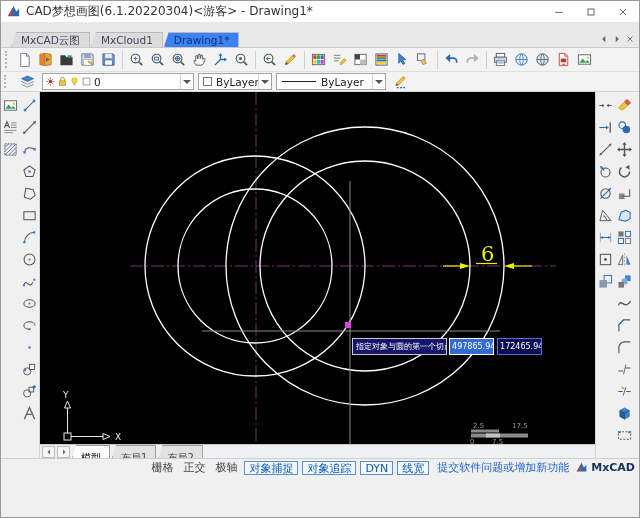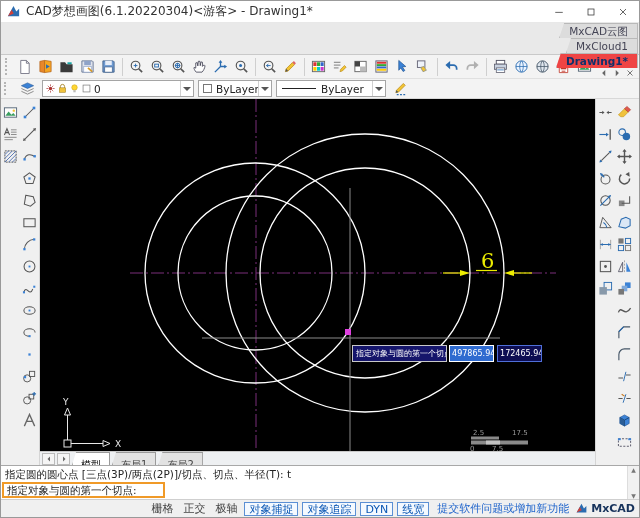--- a/index.html
+++ b/index.html
@@ -11,25 +11,25 @@
   .titlebar{height:22px;background:#ffffff;display:flex;align-items:center;padding-left:5px;border-bottom:1px solid #e8e8e8;}
   .titlebar .app-icon{width:15px;height:15px;margin-right:5px;flex:0 0 auto;}
   .titlebar .title{font-size:12px;color:#333;white-space:nowrap;}
   .win-controls{margin-left:auto;display:flex;height:100%;}
   .win-btn{width:32px;height:100%;display:flex;align-items:center;justify-content:center;}
   
   .menubar{height:18px;background:#f7f7f7;display:flex;align-items:center;border-bottom:1px solid #e2e2e2;}
   .grip{width:4px;height:70%;border-left:2px dotted #b5b5b5;margin:0 5px 0 3px;}
   .menu-item{padding:0 8px;height:100%;display:flex;align-items:center;color:#333;cursor:default;}
   
-  .tabbar{height:32px;background:#e9e9e9;display:flex;align-items:flex-end;padding-left:10px;border-bottom:1px solid #c9c9c9;flex-direction:column;}
+  .tabbar{height:25px;background:#e9e9e9;display:flex;align-items:flex-end;padding-left:10px;border-bottom:1px solid #c9c9c9;}
   .doc-tab{height:15px;line-height:14px;padding:0 9px;font-size:10.5px;color:#445;background:#dcdcdc;
            border:1px solid #b9b9b9;border-bottom:none;margin-right:1px;
            clip-path:polygon(5px 0,100% 0,100% 100%,0 100%);}
-  .doc-tab.active{background:#ef4444;color:#12306b;font-weight:bold;}
+  .doc-tab.active{background:#3b82f6;color:#12306b;font-weight:normal;}
   .tabbar-right{margin-left:auto;display:flex;align-items:center;padding:0 4px;gap:3px;}
   
   .toolbar1{height:24px;display:flex;align-items:center;background:#f3f3f3;border-bottom:1px solid #e0e0e0;padding-left:1px;}
   .tbtn{width:21px;height:21px;display:flex;align-items:center;justify-content:center;border:1px solid transparent;}
   .tsep{width:1px;height:18px;background:#cfcfcf;margin:0 3px;}
   .toolbar2{height:20px;display:flex;align-items:center;background:#f3f3f3;border-bottom:1px solid #d8d8d8;gap:4px;}
   .combo{height:17px;background:#fff;border:1px solid #a5a5a5;display:flex;align-items:center;font-size:10.5px;padding-left:2px;}
   .combo .val{flex:1;overflow:hidden;white-space:nowrap;padding-left:2px;}
   .combo-arrow{width:13px;height:100%;border-left:1px solid #d0d0d0;display:flex;align-items:center;justify-content:center;}
   .combo-arrow:after{content:"";border:4px solid transparent;border-top:4px solid #555;margin-top:4px;}
@@ -865,30 +865,20 @@
                 <rect x="1.5" y="4" width="13" height="8" fill="none" stroke="#556" stroke-dasharray="2.2 1.6"></rect>
                 <rect x="1" y="3.5" width="3" height="2" fill="#3b82d6"></rect>
                 <rect x="12" y="3.5" width="3" height="2" fill="#3b82d6"></rect>
               </svg>
             </span>
           </span>
         </div>
     </div>
   </div>
 
-  <div class="cmd">
-    <div class="cmd-line1">指定圆的圆心点 [三点(3P)/两点(2P)]/切点、切点、半径(T): t</div>
-    <div class="cmd-prompt">
-      <span>指定对象与圆的第一个切点:</span>
-    </div>
-    <div class="cmd-scroll">
-      <span>▲</span>
-      <span>▼</span>
-    </div>
-  </div>
 
   <div class="statusbar">
     <span class="toggles" id="toggles">
         <span class="tog">栅格</span>
         <span class="tog">正交</span>
         <span class="tog">极轴</span>
         <span class="tog boxed">对象捕捉</span>
         <span class="tog boxed">对象追踪</span>
         <span class="tog boxed">DYN</span>
         <span class="tog boxed">线宽</span>

